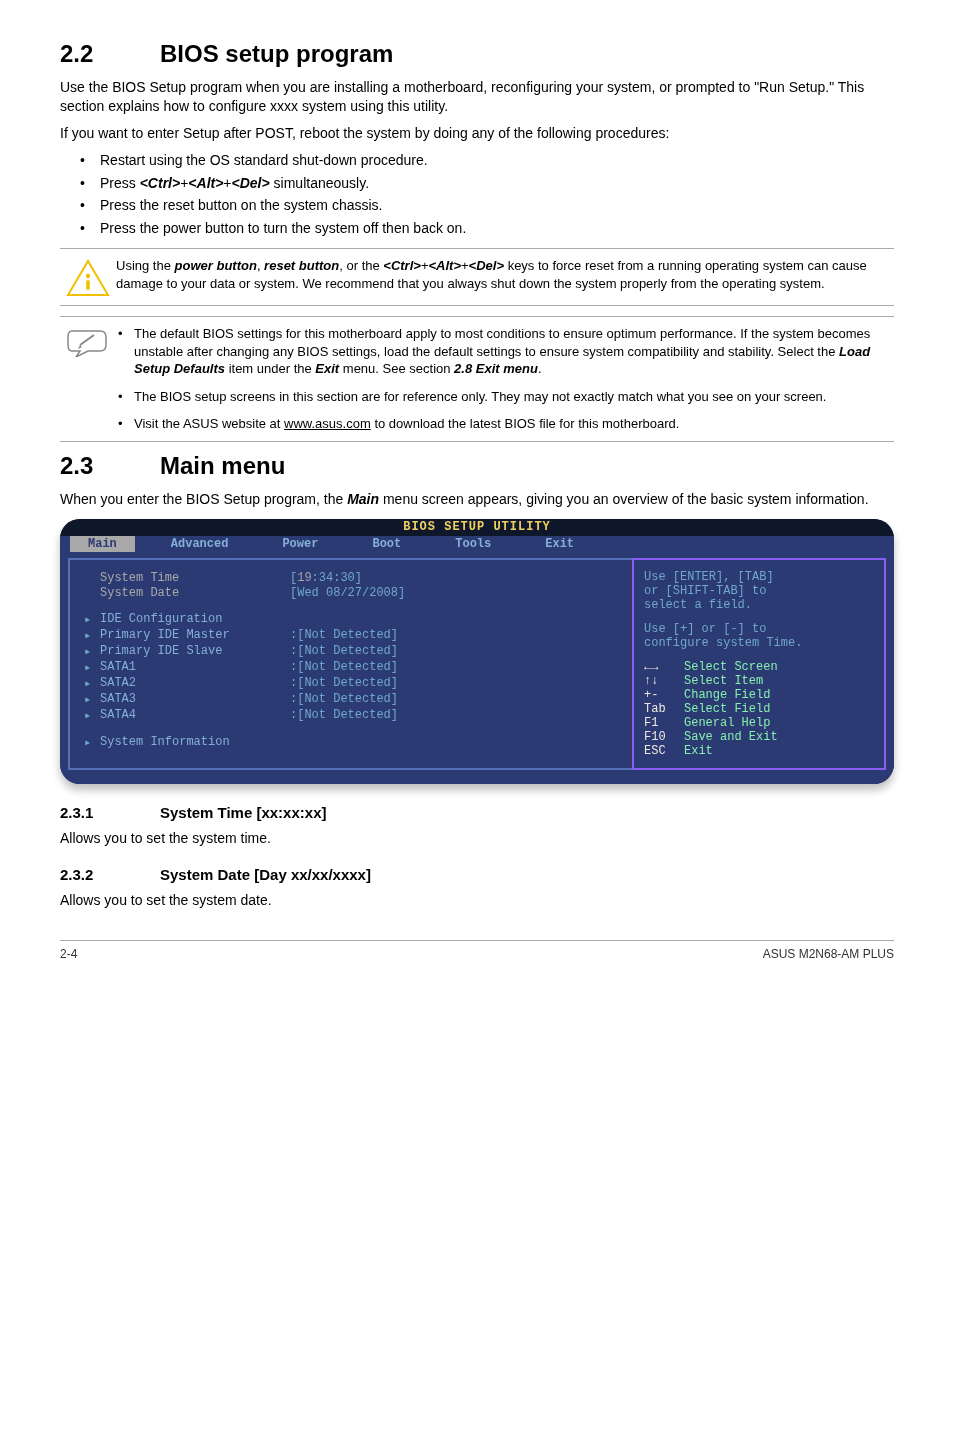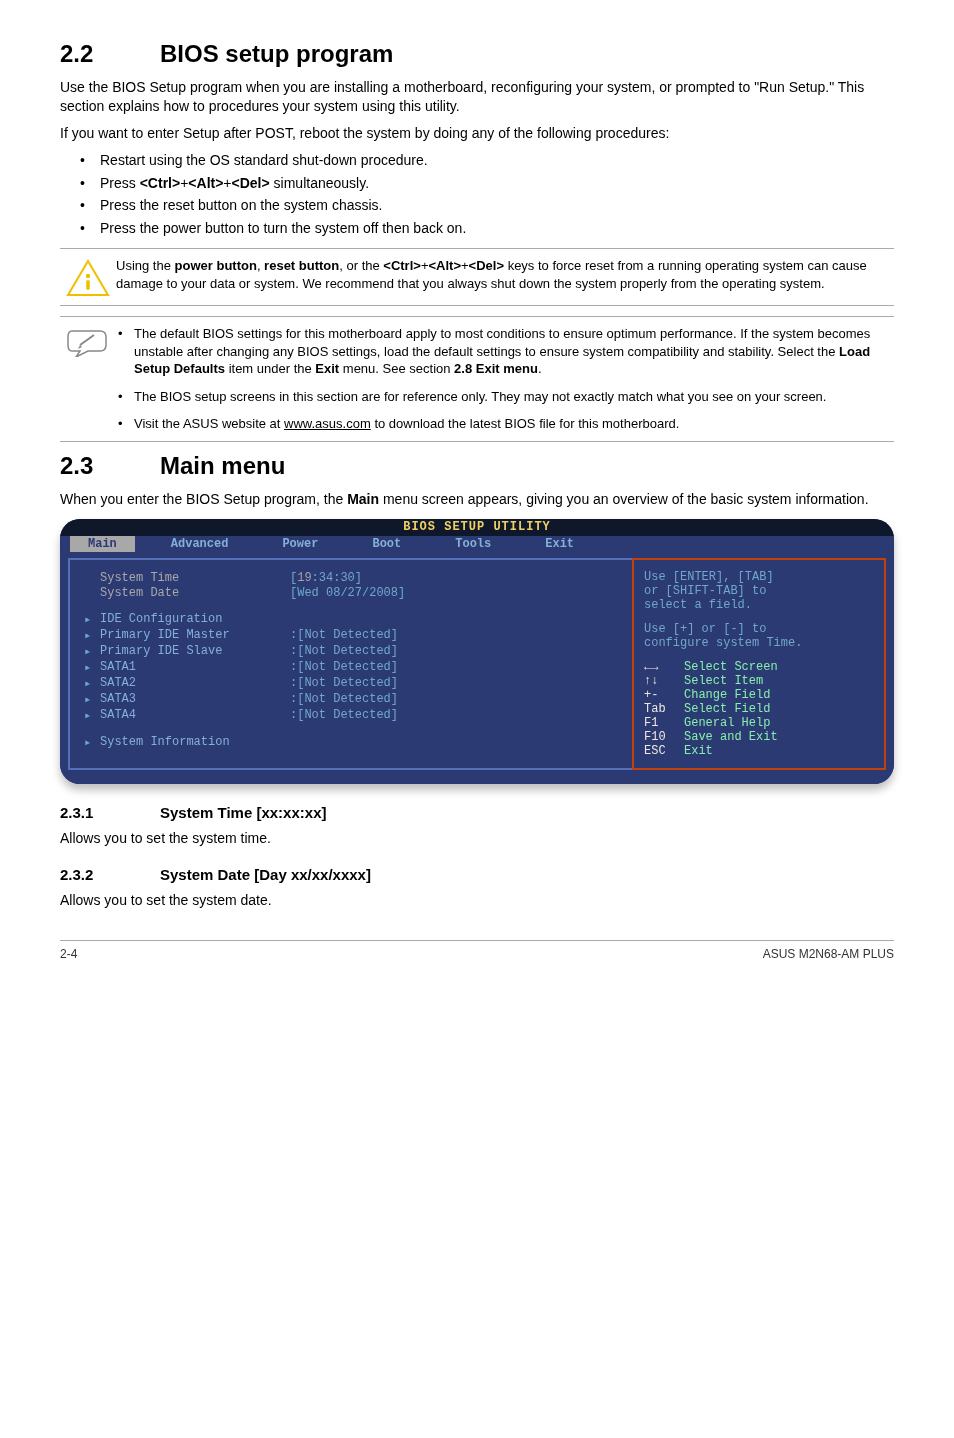--- a/index.html
+++ b/index.html
@@ -130,21 +130,21 @@
   .bios-left {
     flex: 1;
     border: 2px solid #5670b8;
     border-right: none;
     margin: 4px 0 4px 8px;
     padding: 10px 14px;
     color: #6fa8c8;
   }
   .bios-right {
     width: 230px;
-    border: 2px solid #c2410c;
+    border: 2px solid #8b5cf6;
     margin: 4px 8px 4px 0;
     padding: 10px 10px;
     color: #6fa8c8;
   }
   .bios-row {
     display: flex;
     margin: 1px 0;
     white-space: pre;
   }
   .bios-row .arrow {
@@ -169,29 +169,29 @@
   .footer {
     display: flex;
     justify-content: space-between;
     font-size: 12px;
     color: #333;
     border-top: 1px solid #aaa;
     padding-top: 6px;
     margin-top: 30px;
   }
   u { text-decoration: underline; }
-  b { font-weight: bold; }
+  b { font-weight: bold; font-style: italic; }
 </style>
 </head>
 <body>
 
 <h1 class="section">
   <span class="num">2.2</span><span>BIOS setup program</span>
 </h1>
-<p>Use the BIOS Setup program when you are installing a motherboard, reconfiguring your system, or prompted to "Run Setup." This section explains how to procedures your system using this utility.</p>
+<p>Use the BIOS Setup program when you are installing a motherboard, reconfiguring your system, or prompted to "Run Setup." This section explains how to configure xxxx system using this utility.</p>
 <p>If you want to enter Setup after POST, reboot the system by doing any of the following procedures:</p>
 <ul class="bullets">
   <li><span>Restart using the OS standard shut-down procedure.</span></li>
   <li>
     <span>Press </span><b>&lt;Ctrl&gt;</b><span>+</span><b>&lt;Alt&gt;</b><span>+</span><b>&lt;Del&gt;</b><span> simultaneously.</span>
   </li>
   <li><span>Press the reset button on the system chassis.</span></li>
   <li><span>Press the power button to turn the system off then back on.</span></li>
 </ul>
 

